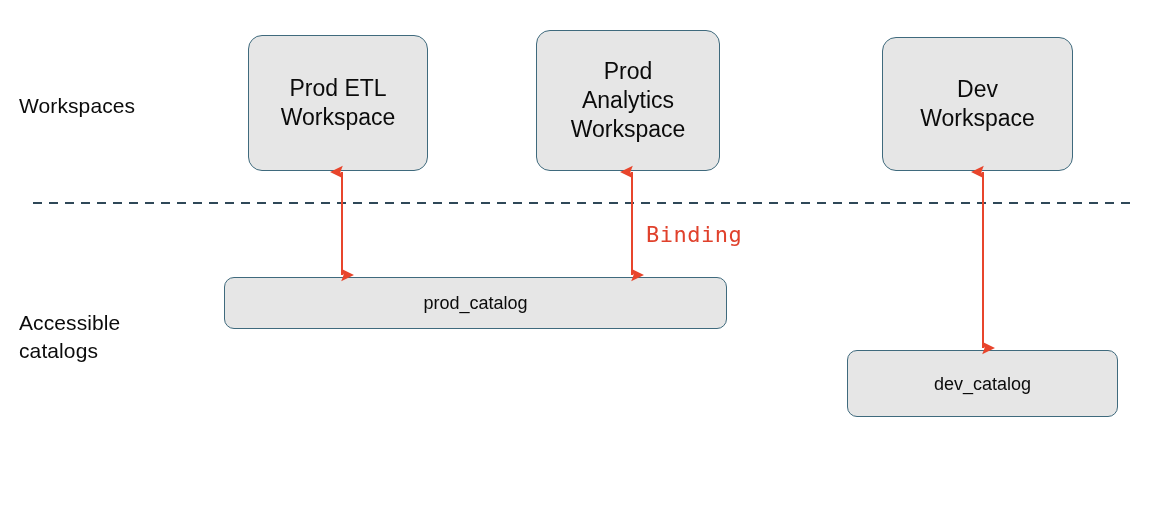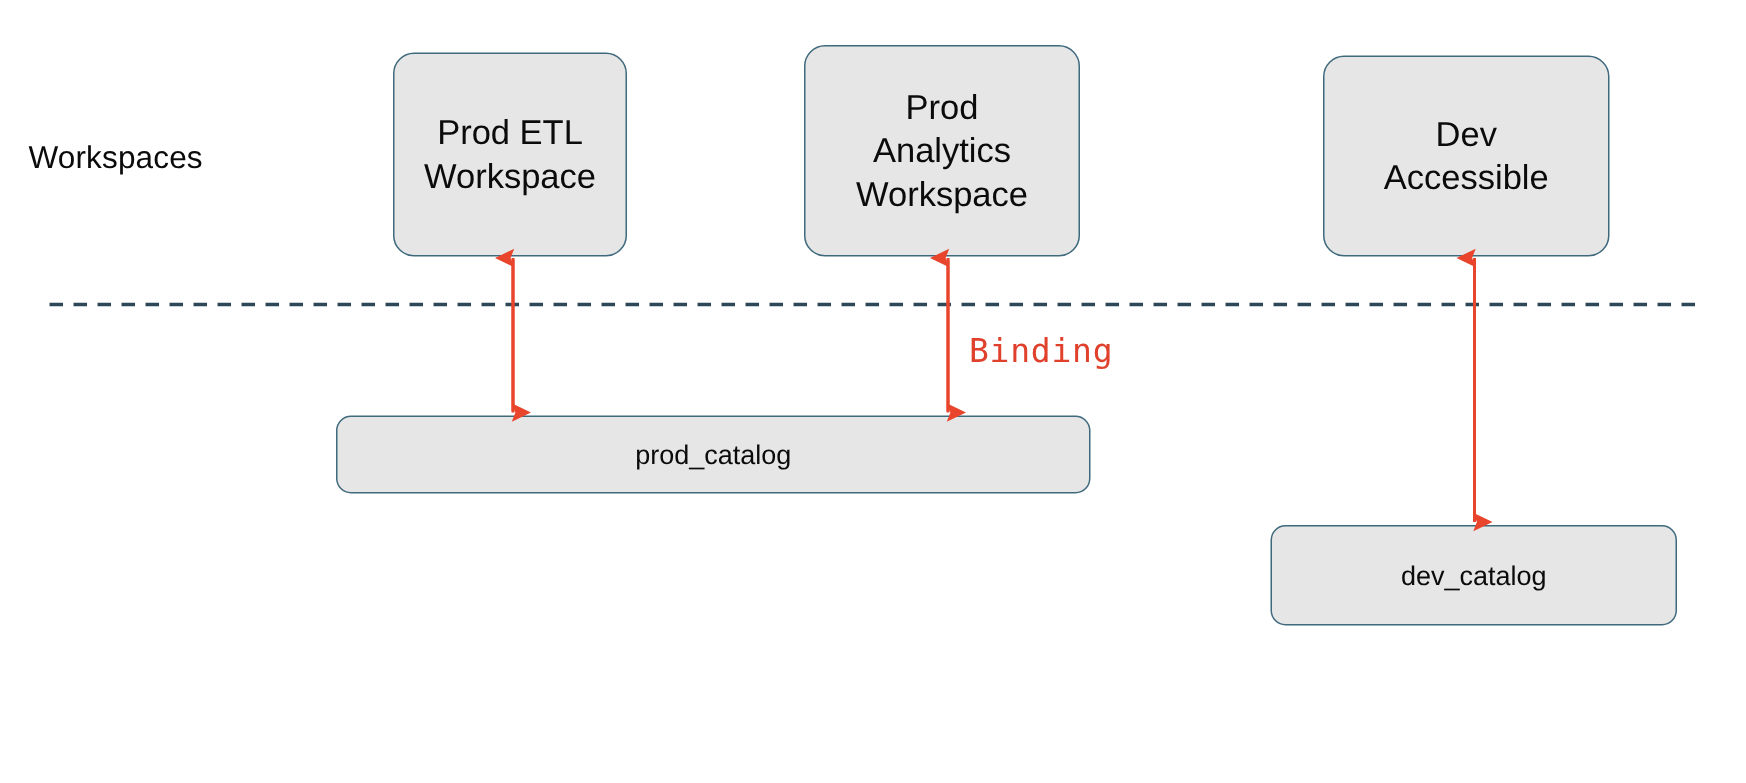--- a/index.html
+++ b/index.html
@@ -45,21 +45,21 @@
     line-height: 29px;
     color: #0b0b0b;
     white-space: pre-line;
     padding: 0 6px;
   }
   .catalog .node-label {
     font-size: 18px;
     line-height: 22px;
   }
 
-  #node-prod-etl        { left: 262px; top: 35px;  width: 156px; height: 136px; }
+  #node-prod-etl        { left: 248px; top: 35px;  width: 180px; height: 136px; }
   #node-prod-analytics  { left: 536px; top: 30px;  width: 184px; height: 141px; }
   #node-dev-workspace   { left: 882px; top: 37px;  width: 191px; height: 134px; }
   #node-prod-catalog    { left: 224px; top: 277px; width: 503px; height: 52px; border-radius: 10px;}
   #node-dev-catalog     { left: 847px; top: 350px; width: 271px; height: 67px; border-radius: 10px;}
 
   #divider-svg, #arrows-svg, #binding-layer {
     position: absolute;
     left: 0;
     top: 0;
     width: 1164px;
@@ -80,39 +80,41 @@
     pointer-events: auto;
   }
 </style>
 </head>
 <body>
 
 <div id="canvas">
 
   <div class="row-label" id="label-workspaces">Workspaces</div>
 
+  <div class="row-label" id="label-catalogs">Accessible
+catalogs</div>
 
   <svg id="divider-svg" viewBox="0 0 1164 522" xmlns="http://www.w3.org/2000/svg">
     <line x1="33" y1="203" x2="1131" y2="203" stroke="#2f4858" stroke-width="2.2" stroke-dasharray="9 7"></line>
   </svg>
 
   <div class="node workspace" id="node-prod-etl">
     <span class="node-label">Prod ETL
 Workspace</span>
   </div>
 
   <div class="node workspace" id="node-prod-analytics">
     <span class="node-label">Prod
 Analytics
 Workspace</span>
   </div>
 
   <div class="node workspace" id="node-dev-workspace">
     <span class="node-label">Dev
-Accessible</span>
+Workspace</span>
   </div>
 
   <div class="node catalog" id="node-prod-catalog">
     <span class="node-label">prod_catalog</span>
   </div>
 
   <div class="node catalog" id="node-dev-catalog">
     <span class="node-label">dev_catalog</span>
   </div>
 

